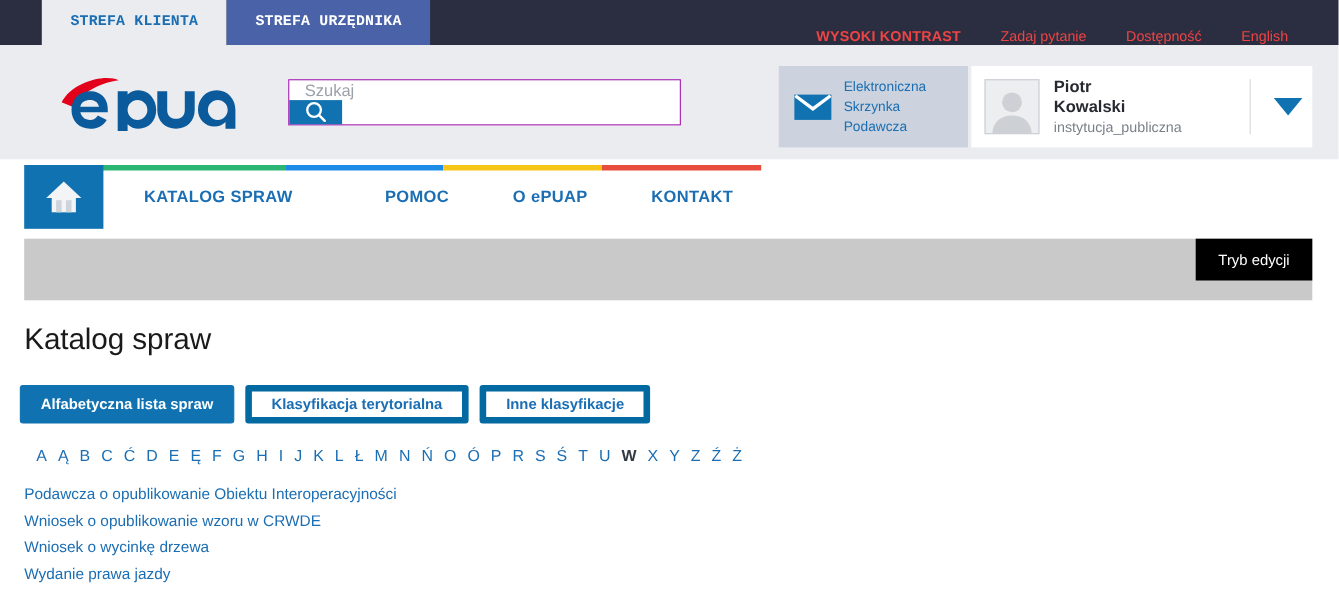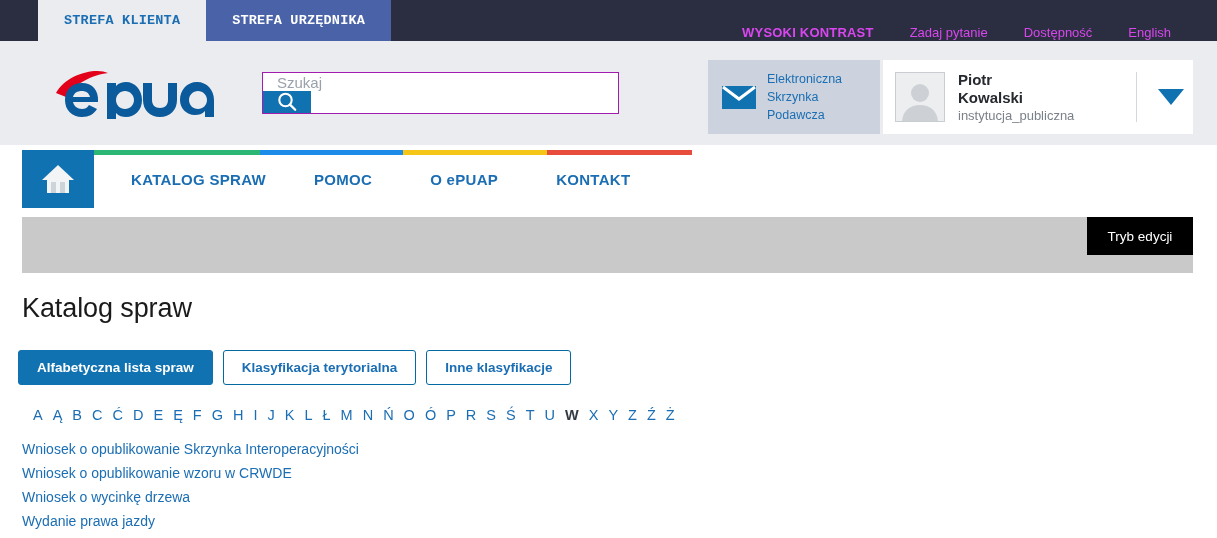--- a/index.html
+++ b/index.html
@@ -28,21 +28,21 @@
   .zone-tab.active { background: #eaecef; color: #1b6eb3; }
   .zone-tab.secondary { background: #4a63a8; color: #ffffff; }
 
   .top-links {
     margin-left: auto;
     display: flex; align-items: center;
     gap: 36px;
     padding-right: 46px;
   }
   .top-link {
-    color: #d946ef; font-size: 13px; text-decoration: none;
+    color: #ef4444; font-size: 13px; text-decoration: none;
     white-space: nowrap; cursor: pointer; margin-top: 23px;
   }
   .top-link.caps { font-weight: bold; letter-spacing: .2px; }
 
   
   .header-band {
     position: relative;
     height: 104px;
     background: #eaecef;
   }
@@ -145,21 +145,21 @@
     height: 58px;
     display: flex; align-items: center;
   }
   .nav-item {
     font-size: 15px; font-weight: bold; color: #1b6eb3;
     letter-spacing: .3px; text-decoration: none;
     cursor: pointer; white-space: nowrap;
     display: flex; align-items: center; height: 100%;
   }
   .nav-item.n0 { margin-left: 38px; }
-  .nav-item.n1 { margin-left: 48px; text-align: right; }
+  .nav-item.n1 { margin-left: 84px; text-align: right; }
   .nav-item.n2 { margin-left: 58px; }
   .nav-item.n3 { margin-left: 58px; }
 
   
   .content { position: relative; }
   .edit-strip {
     position: relative;
     margin: 0 22px 0 22px;
     width: 1171px; height: 56px;
     background: #c9c9c9;
@@ -183,21 +183,21 @@
   .tabs { display: flex; gap: 10px; margin: 26px 0 0 18px; }
   .tab-btn {
     height: 35px; padding: 0 18px;
     font-size: 13.5px; font-weight: bold;
     border-radius: 3px; cursor: pointer;
     display: flex; align-items: center; justify-content: center;
     font-family: "Liberation Sans", sans-serif;
     white-space: nowrap;
   }
   .tab-btn.active { background: #1072b0; color: #ffffff; border: 1px solid #1072b0; }
-  .tab-btn.idle { background: #ffffff; color: #1b6eb3; border: 1px solid #0369a1; }
+  .tab-btn.idle { background: #ffffff; color: #1b6eb3; border: 6px solid #0369a1; }
 
   .alphabet {
     margin: 22px 0 0 28px;
     display: flex; align-items: baseline;
     font-size: 14.5px; color: #1b6eb3;
   }
   .alpha-letter {
     padding: 0 5px; cursor: pointer; text-decoration: none; color: #1b6eb3;
   }
   .alpha-letter.active { color: #333a42; font-weight: bold; }
@@ -352,19 +352,19 @@
       <a class="alpha-letter">U</a>
       <a class="alpha-letter active">W</a>
       <a class="alpha-letter">X</a>
       <a class="alpha-letter">Y</a>
       <a class="alpha-letter">Z</a>
       <a class="alpha-letter">Ź</a>
       <a class="alpha-letter">Ż</a>
     </div>
 
   <div class="links" id="links-list">
-      <a class="doc-link">Wniosek o opublikowanie Skrzynka Interoperacyjności</a>
+      <a class="doc-link">Podawcza o opublikowanie Obiektu Interoperacyjności</a>
       <a class="doc-link">Wniosek o opublikowanie wzoru w CRWDE</a>
       <a class="doc-link">Wniosek o wycinkę drzewa</a>
       <a class="doc-link">Wydanie prawa jazdy</a>
     </div>
 
 </div>
 
 </body></html>

